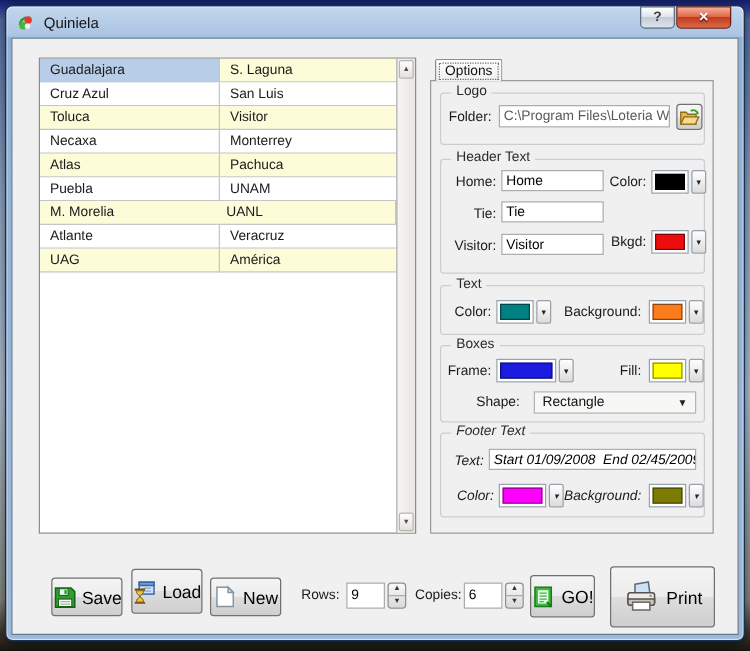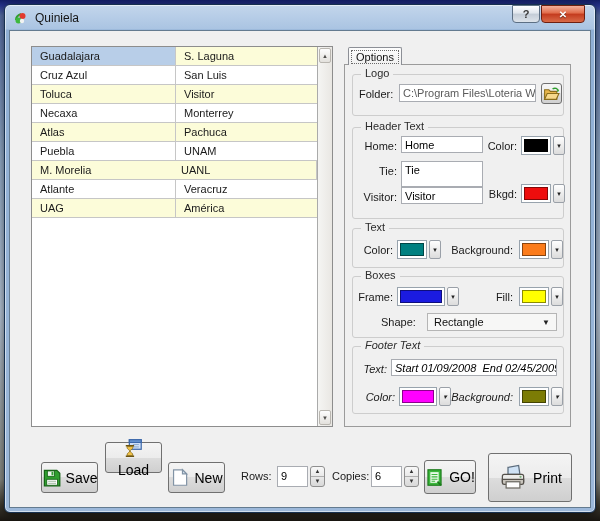--- a/index.html
+++ b/index.html
@@ -163,21 +163,21 @@
         <span class="lbl r" style="left:126px; top:12px; width:38px;">Color:</span>
         <div class="colorctl" style="left:168px; top:8px;">
           <span class="cswatch">
               <span class="cfill" style="background-color: rgb(0, 0, 0);"></span>
             </span>
           <span class="cdrop">
               <span>▾</span>
             </span>
         </div>
         <span class="lbl r" style="left:2px; top:37px; width:42px;">Tie:</span>
-        <div class="field" style="left:48px; top:33px; width:82px; height:26px;">Tie</div>
+        <div class="field" style="left:48px; top:33px; width:82px; height:17px;">Tie</div>
         <span class="lbl r" style="left:2px; top:63px; width:42px;">Visitor:</span>
         <div class="field" style="left:48px; top:59px; width:82px; height:17px;">Visitor</div>
         <span class="lbl r" style="left:126px; top:60px; width:38px;">Bkgd:</span>
         <div class="colorctl" style="left:168px; top:56px;">
           <span class="cswatch">
               <span class="cfill" style="background-color: rgb(238, 13, 13);"></span>
             </span>
           <span class="cdrop">
               <span>▾</span>
             </span>
@@ -264,21 +264,21 @@
           <path d="M2 2h10.5L15 4.5V15H2z" fill="#2f9e2f" stroke="#156315"></path>
           <rect x="4.5" y="2.5" width="6" height="4.5" fill="#eef7ee" stroke="#156315" stroke-width=".7"></rect>
           <rect x="8" y="3.3" width="1.6" height="2.8" fill="#2f9e2f"></rect>
           <rect x="4" y="9.5" width="9" height="5" fill="#fdfdfd" stroke="#156315" stroke-width=".7"></rect>
           <path d="M5.2 11.2h6.6M5.2 12.9h6.6" stroke="#9db89d" stroke-width=".8"></path>
         </svg>
       </span>
       <span>Save</span>
     </div>
 
-    <div class="btn" style="left:95px; top:411px; width:57px; height:31px;flex-direction:column;">
+    <div class="btn" style="left:95px; top:424px; width:57px; height:36px;">
       <span style="display:flex;">
         <svg width="19" height="19" viewBox="0 0 16 16">
           <rect x="4.5" y="1.5" width="10" height="8" fill="#cfe0f7" stroke="#3a66a8"></rect>
           <rect x="4.5" y="1.5" width="10" height="2.2" fill="#6f9bd6" stroke="#3a66a8"></rect>
           <path d="M7.5 5.5h5M7.5 7.5h5" stroke="#8aa8d0" stroke-width=".8"></path>
           <path d="M1.5 6.5h7M1.5 15.5h7" stroke="#6b5310" stroke-width="1.4"></path>
           <path d="M2.5 7.2c0 3 2.3 2.3 2.3 3.8s-2.3 1-2.3 3.8h5c0-2.8-2.3-2.3-2.3-3.8s2.3-.8 2.3-3.8z" fill="#f0c24a" stroke="#8a6d1c" stroke-width=".7"></path>
         </svg>
       </span>
       <span>Load</span>

